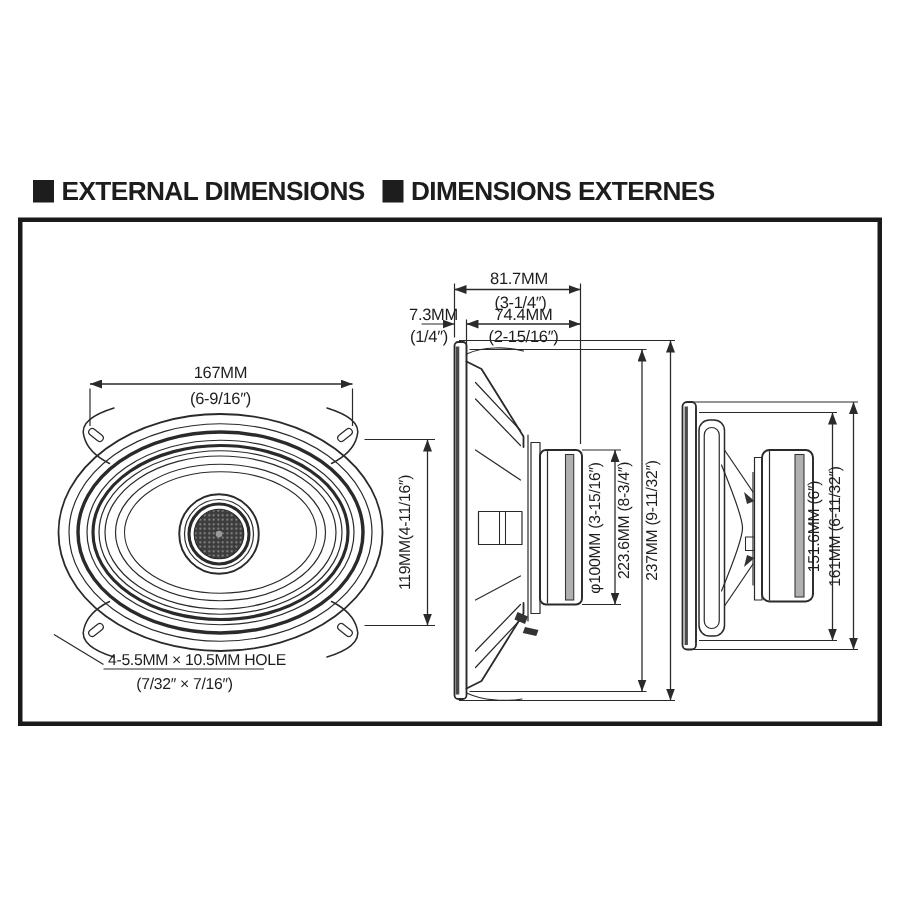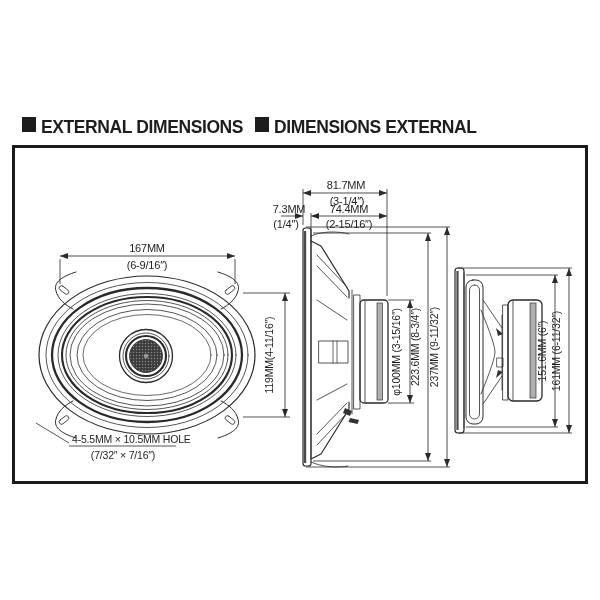--- a/index.html
+++ b/index.html
@@ -1,19 +1,19 @@
 <!DOCTYPE html>
 <html><head>
 <meta charset="utf-8">
 <style>
   html,body{margin:0;padding:0;background:#ffffff;}
   body{width:600px;height:600px;position:relative;overflow:hidden;
        font-family:"Liberation Sans", sans-serif;}
   .header{position:absolute;top:117px;left:0;width:600px;height:24px;}
-  .header-item{position:absolute;display:flex;gap:5px;}
+  .header-item{position:absolute;display:flex;align-items:center;gap:5px;}
   .header-item.en{left:22px;top:0;}
   .header-item.fr{left:255px;top:0;}
   .sq{width:14px;height:15px;background:#1d1d1d;display:inline-block;}
   .header-label{font-weight:bold;font-size:17.5px;color:#1d1d1d;letter-spacing:-0.4px;white-space:nowrap;}
   .frame-box{position:absolute;left:12px;top:145px;width:576px;height:339px;
              border:3px solid #1a1a1a;box-sizing:border-box;background:#ffffff;}
   svg.drawing{position:absolute;left:0;top:0;}
   .s{stroke:#2a2a2a;fill:none;stroke-linecap:round;stroke-linejoin:round;}
   .w07{stroke-width:.7}.w08{stroke-width:.8}.w1{stroke-width:1}
   .w12{stroke-width:1.2}.w13{stroke-width:1.3}.w21{stroke-width:2.1}
@@ -29,21 +29,21 @@
 </head>
 <body>
 
 <div class="header">
   <div class="header-item en">
     <span class="sq"></span>
     <span class="header-label">EXTERNAL DIMENSIONS</span>
   </div>
   <div class="header-item fr">
     <span class="sq"></span>
-    <span class="header-label">DIMENSIONS EXTERNAL</span>
+    <span class="header-label">DIMENSIONS EXTERNES</span>
   </div>
 </div>
 
 <div class="frame-box"></div>
 
 <svg class="drawing" width="600" height="600" viewBox="0 0 600 600">
   <defs>
     <marker id="arr" markerWidth="8" markerHeight="6" refX="8" refY="3" orient="auto-start-reverse" markerUnits="userSpaceOnUse">
       <path d="M0,0 L8,3 L0,6 Z" fill="#2a2a2a"></path>
     </marker>

